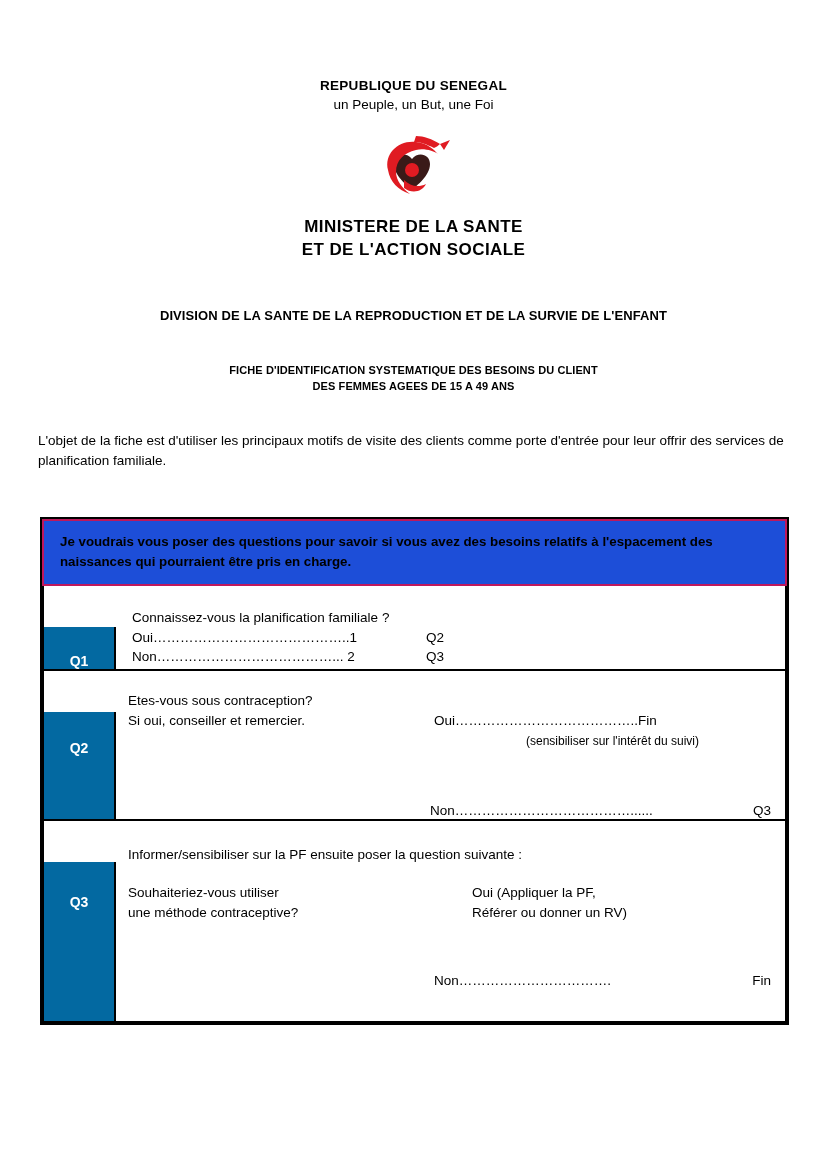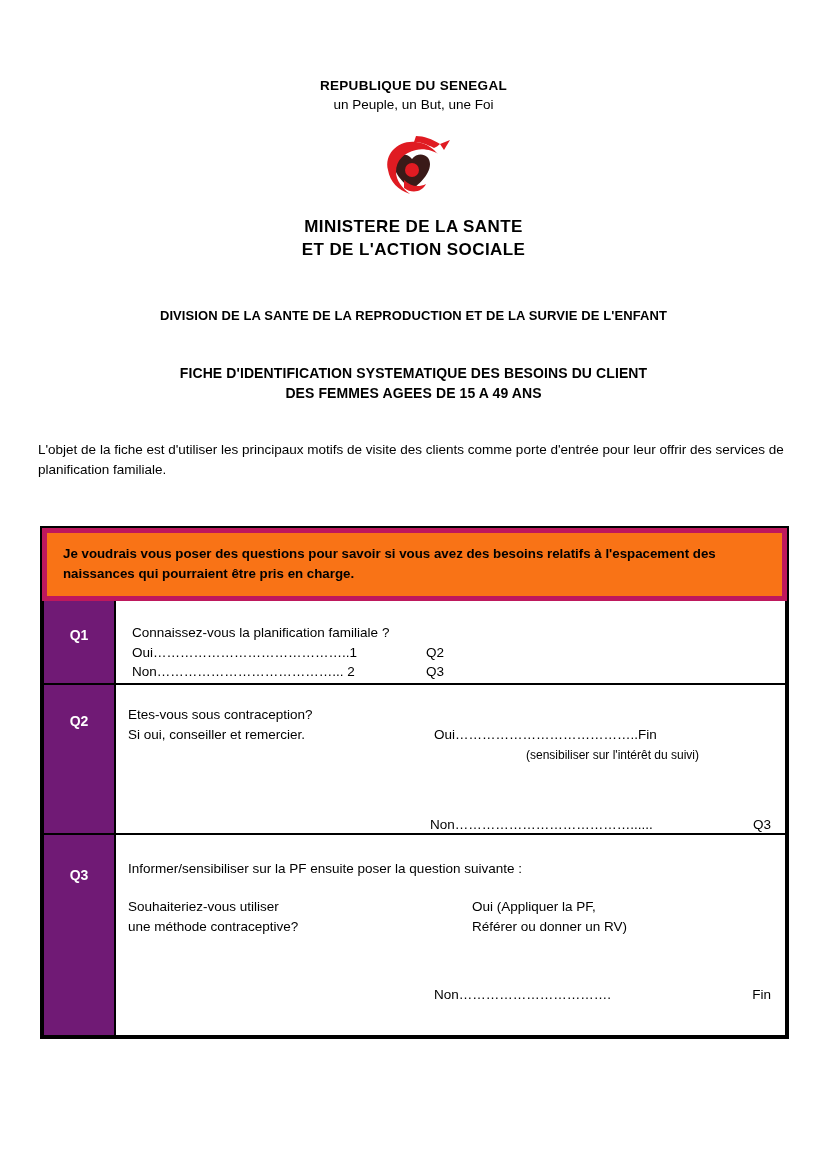--- a/index.html
+++ b/index.html
@@ -57,21 +57,21 @@
 
   .division-line {
     text-align: center;
     font-size: 13px;
     font-weight: bold;
     margin-top: 46px;
     letter-spacing: 0.1px;
   }
   .form-title {
     text-align: center;
-    font-size: 14px;
+    font-size: 11px;
     font-weight: bold;
     margin-top: 40px;
     line-height: 1.45;
     letter-spacing: 0.1px;
   }
 
   .intro {
     margin: 36px 38px 0 38px;
     font-size: 13.5px;
     line-height: 1.5;
@@ -80,47 +80,48 @@
 
   
   .qtable {
     margin: 46px 40px 0 40px;
     border: 2px solid #000000;
     border-collapse: collapse;
     width: 749px;
     box-sizing: border-box;
   }
   .banner {
-    background: #f97316;
-    border: 5px solid #be185d;
+    background: #1d4ed8;
+    border: 2px solid #be185d;
     padding: 11px 14px 12px 16px;
     font-size: 13.3px;
     font-weight: bold;
     line-height: 1.5;
     box-sizing: border-box;
   }
   .qrow {
     display: flex;
     border: 2px solid #000000;
     border-top: none;
     box-sizing: border-box;
   }
   .qrow.first { border-top: none; }
   .qlabel {
     width: 72px;
     min-width: 72px;
-    background: #701a75;
+    background: #0369a1;
     color: #ffffff;
     font-weight: bold;
     font-size: 14px;
     border-right: 2px solid #000000;
     box-sizing: border-box;
     display: flex;
     justify-content: center;
     padding-top: 26px;
+    margin-top: 41px;
   }
   .qbody {
     flex: 1;
     padding: 16px 16px 14px 12px;
     box-sizing: border-box;
     position: relative;
     font-size: 13.5px;
     line-height: 1.45;
   }
 

